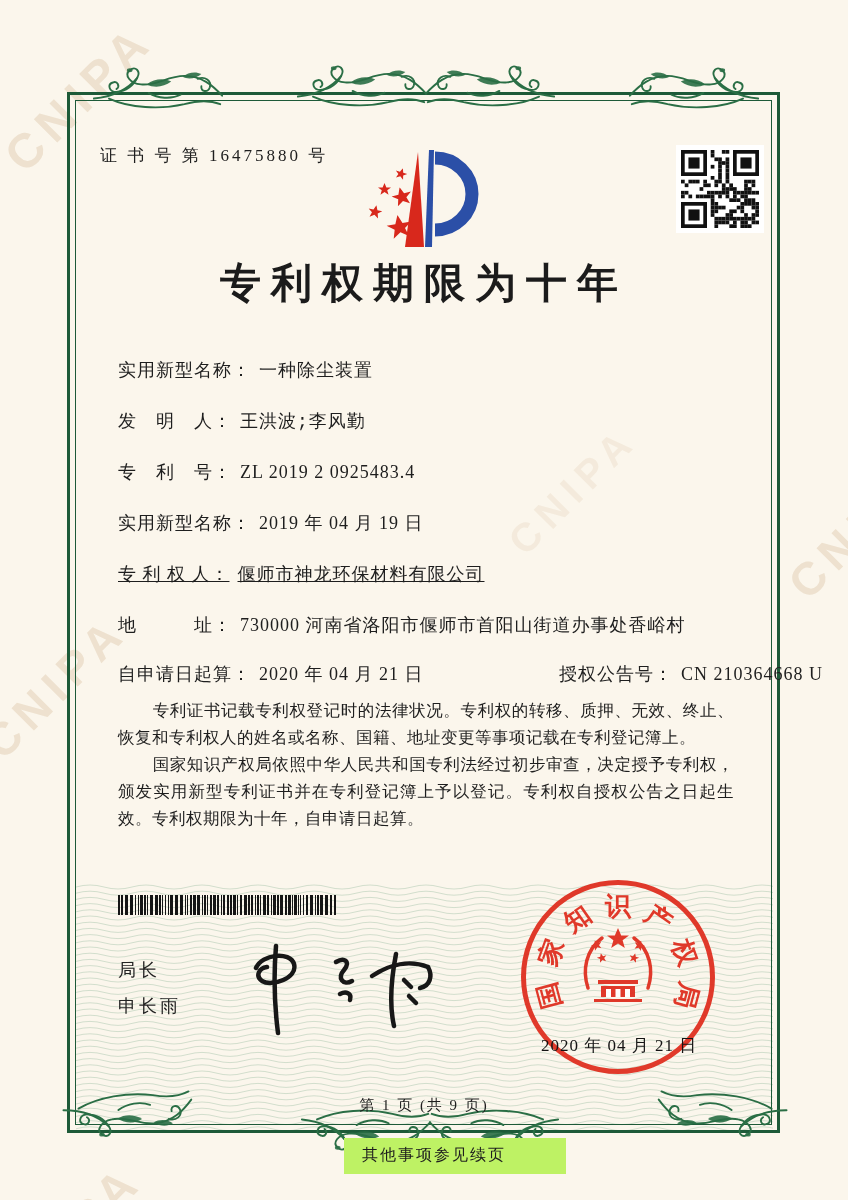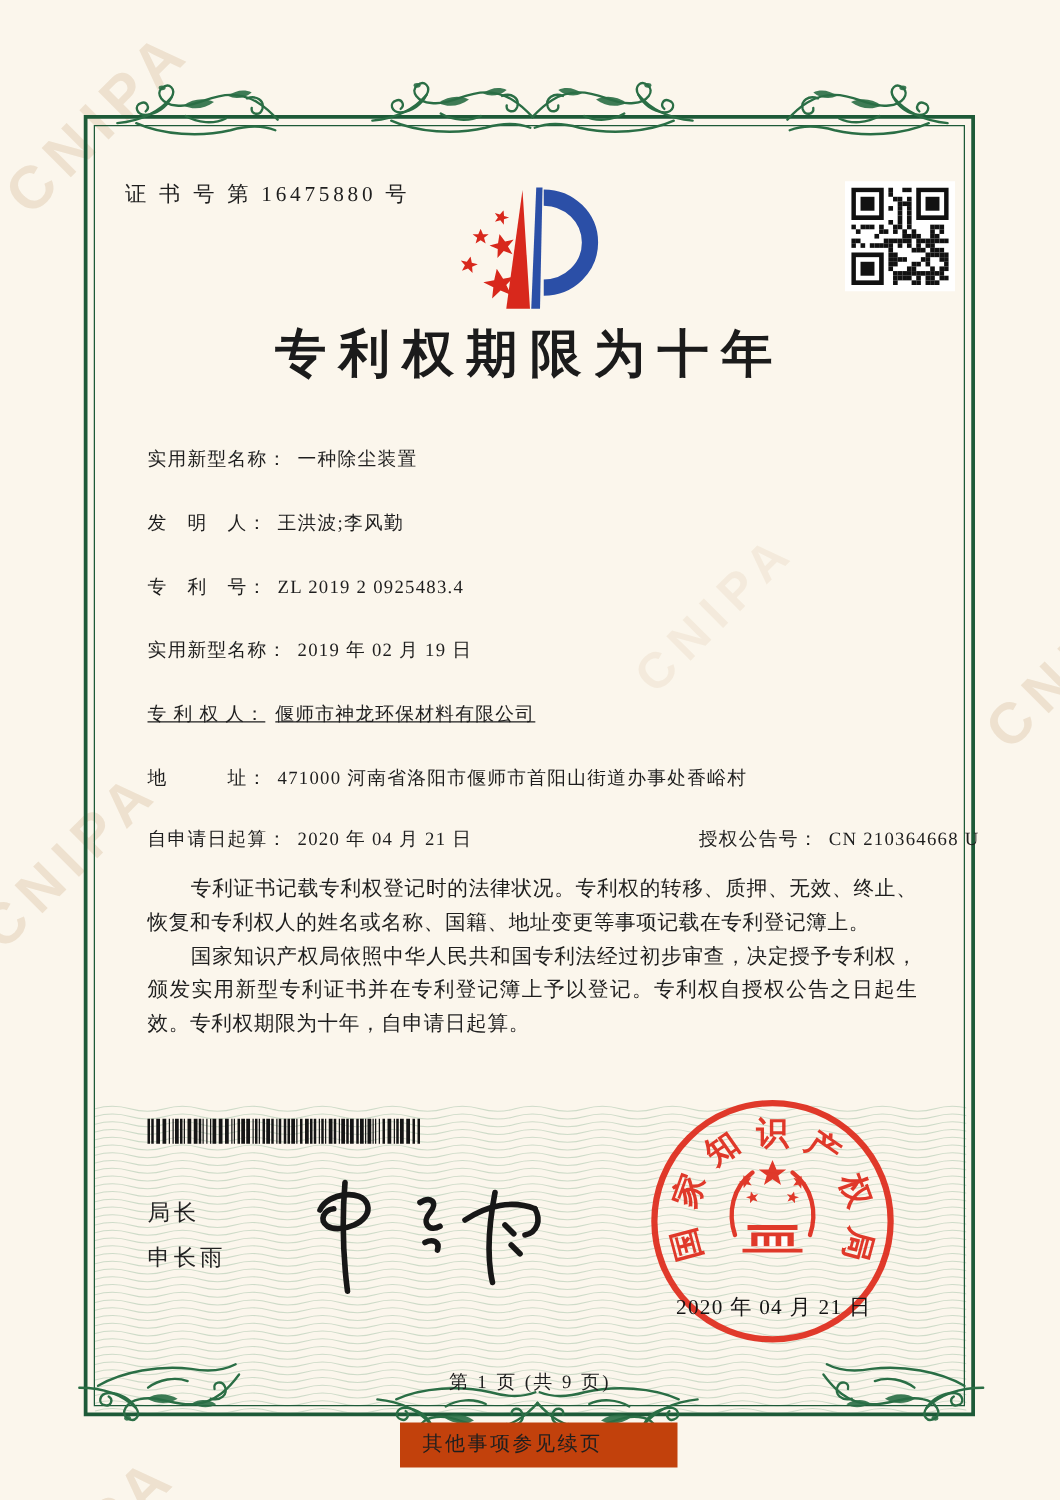--- a/index.html
+++ b/index.html
@@ -15,21 +15,21 @@
   .frame-inner{left:75px;top:100px;width:697px;height:1025px;border:1px solid #1d5a38;box-sizing:border-box;}
   .orn{position:absolute;width:132px;height:54px;}
   
   .cert-no{left:100px;top:144px;font-size:17px;letter-spacing:3px;}
   .logo{left:368px;top:146px;}
   .qr-box{left:676px;top:145px;width:88px;height:88px;background:#fff;}
   .qr-box svg{position:absolute;left:5px;top:5px;}
   .title{left:0;top:256px;width:848px;text-align:center;font-size:41px;font-weight:600;
          letter-spacing:10px;color:#1b1b1b;}
   
-  .row{position:absolute;left:118px;white-space:nowrap;font-size:15px;letter-spacing:1px;}
+  .row{position:absolute;left:118px;white-space:nowrap;font-size:18px;letter-spacing:1px;}
   .row .val{margin-left:8px;}
   .grant-right{position:absolute;left:441px;top:0;}
   
   .paras{left:118px;top:697px;width:616px;font-size:16.5px;line-height:27px;
          text-align:justify;letter-spacing:0.5px;}
   .paras p{margin:0;text-indent:2.1em;}
   
   #waves{left:76px;top:884px;}
   
   #barcode{left:118px;top:895px;width:220px;height:20px;display:flex;align-items:stretch;}
@@ -44,21 +44,21 @@
   .seal{left:521px;top:880px;width:194px;height:194px;opacity:.93;}
   .seal-ring{position:absolute;left:0;top:0;width:194px;height:194px;border:5px solid #df2b1c;
              border-radius:50%;box-sizing:border-box;}
   .seal-char{position:absolute;width:27px;height:27px;font-size:26px;line-height:27px;
              text-align:center;color:#df2b1c;font-weight:600;}
   .seal-emblem{position:absolute;left:53px;top:44px;}
   .seal-date{left:514px;top:1034px;width:210px;text-align:center;font-size:17px;
              letter-spacing:1px;color:#141414;}
   
   .page-indicator{left:0;top:1096px;width:848px;text-align:center;font-size:15px;letter-spacing:2px;}
-  .cont-box{left:320px;top:1138px;width:222px;height:36px;background:#c2410c;}
+  .cont-box{left:344px;top:1138px;width:222px;height:36px;background:#bef264;}
   .cont-note{position:absolute;left:18px;top:7px;font-size:16px;letter-spacing:2px;white-space:nowrap;}
 </style>
 </head>
 <body>
 
 <svg width="0" height="0" style="position:absolute">
   <symbol id="flourish" viewBox="0 0 140 56">
     <g stroke="#2a6e45" stroke-width="2" fill="none" stroke-linecap="round">
       <path d="M2,36 C22,34 38,26 48,14 C52,7 46,1 40,6 C34,11 40,20 52,21 C68,23 80,12 98,12 C116,12 128,22 138,33"></path>
       <path d="M48,14 C44,22 36,28 26,29 C18,29 16,21 22,19 C27,17 30,23 26,26"></path>
@@ -316,34 +316,34 @@
       <rect x="3.7142857142857144" y="55.714285714285715" width="18.571428571428573" height="18.571428571428573" fill="#fff"></rect>
       <rect x="7.428571428571429" y="59.42857142857143" width="11.142857142857142" height="11.142857142857142" fill="#111"></rect>
     </svg>
   </div>
 
 <div class="abs title">专利权期限为十年</div>
 
 <div class="row" style="top:358px;">
   <span>实用新型名称：</span><span class="val">一种除尘装置</span>
 </div>
-<div class="row" style="top:409px;">
+<div class="row" style="top:409px;font-family:Liberation Mono, monospace;">
   <span>发　明　人：</span><span class="val">王洪波;李风勤</span>
 </div>
 <div class="row" style="top:460px;">
   <span>专　利　号：</span><span class="val">ZL 2019 2 0925483.4</span>
 </div>
 <div class="row" style="top:511px;">
-  <span>实用新型名称：</span><span class="val">2019 年 02 月 19 日</span>
+  <span>实用新型名称：</span><span class="val">2019 年 04 月 19 日</span>
 </div>
 <div class="row" style="top:562px;text-decoration:underline;">
   <span>专 利 权 人：</span><span class="val">偃师市神龙环保材料有限公司</span>
 </div>
 <div class="row" style="top:613px;">
-  <span>地　　　址：</span><span class="val">471000 河南省洛阳市偃师市首阳山街道办事处香峪村</span>
+  <span>地　　　址：</span><span class="val">730000 河南省洛阳市偃师市首阳山街道办事处香峪村</span>
 </div>
 <div class="row" style="top:662px;">
   <span>自申请日起算：</span><span class="val">2020 年 04 月 21 日</span>
   <span class="grant-right">
     <span>授权公告号：</span><span class="val">CN 210364668 U</span>
   </span>
 </div>
 
 <div class="abs paras">
   <p>专利证书记载专利权登记时的法律状况。专利权的转移、质押、无效、终止、恢复和专利权人的姓名或名称、国籍、地址变更等事项记载在专利登记簿上。</p>

